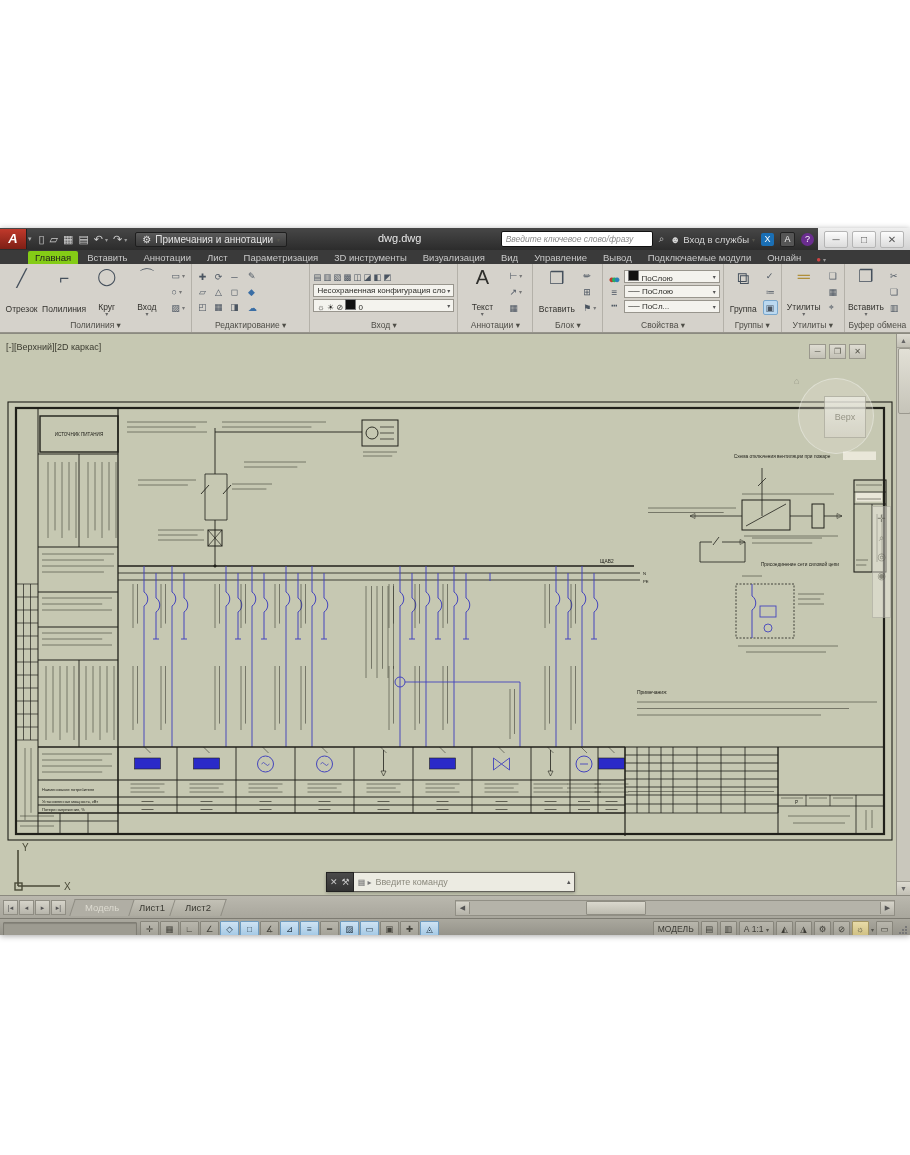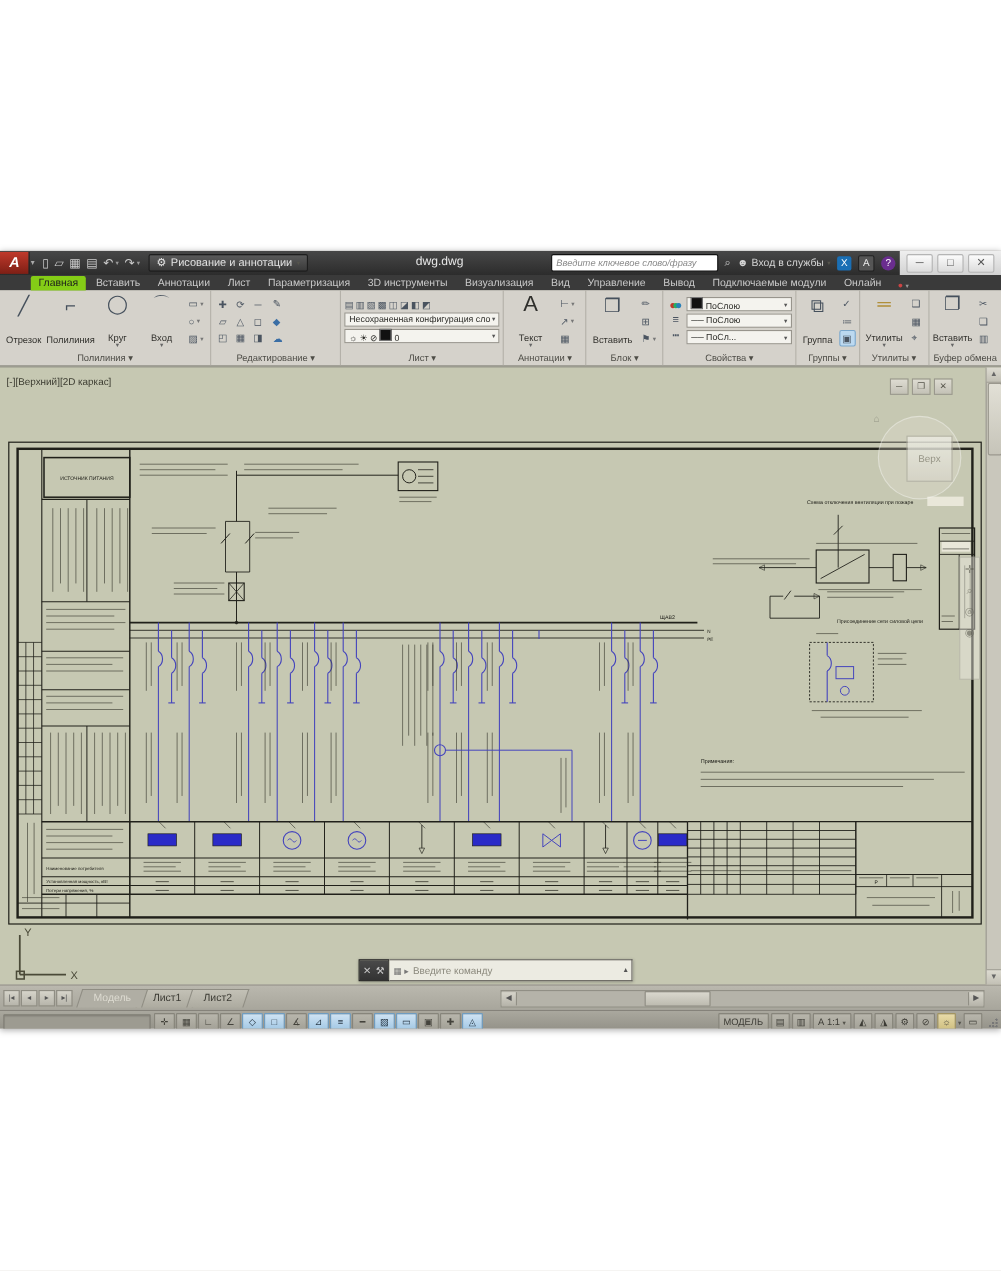--- a/index.html
+++ b/index.html
@@ -148,21 +148,21 @@
       <span>▱</span>
       <span>▦</span>
       <span>▤</span>
       <span>↶</span>
         <span class="sm">▾</span>
       <span>↷</span>
         <span class="sm">▾</span>
     </div>
     <div class="ws-combo">
       <span>⚙</span>
-      <span>Рисование и аннотации</span>
+      <span>Примечания и аннотации</span>
       <span class="scar">▾</span>
     </div>
     <div class="filename">dwg.dwg</div>
     <div class="tb-right">
       <div class="searchbox">Введите ключевое слово/фразу</div>
       <span class="tb-ico">⌕</span>
       <span class="signin">
         <span>☻</span>
         <span>Вход в службы</span>
         <span class="scar">▾</span>
@@ -275,21 +275,21 @@
         </div>
         <div class="combo">
           <span>Несохраненная конфигурация сло</span>
             <span class="car">▾</span>
         </div>
         <div class="combo">
           <span><span>☼</span> <span>☀</span> <span>⊘</span> <span class="sw"></span> <span>0</span></span>
             <span class="car">▾</span>
         </div>
       </div>
-      <div class="plabel">Лист ▾</div>
+      <div class="plabel">Вход ▾</div>
     </div>
 
     <div class="panel" style="width:76px">
       <div class="pbody">
         <div class="bigbtn">
           <span class="bicon" style="font-size:20px;color:#2f2f2c">A</span>
           <span class="blabel">Текст</span>
             <span class="car">▾</span>
         </div>
         <div class="minicol">

